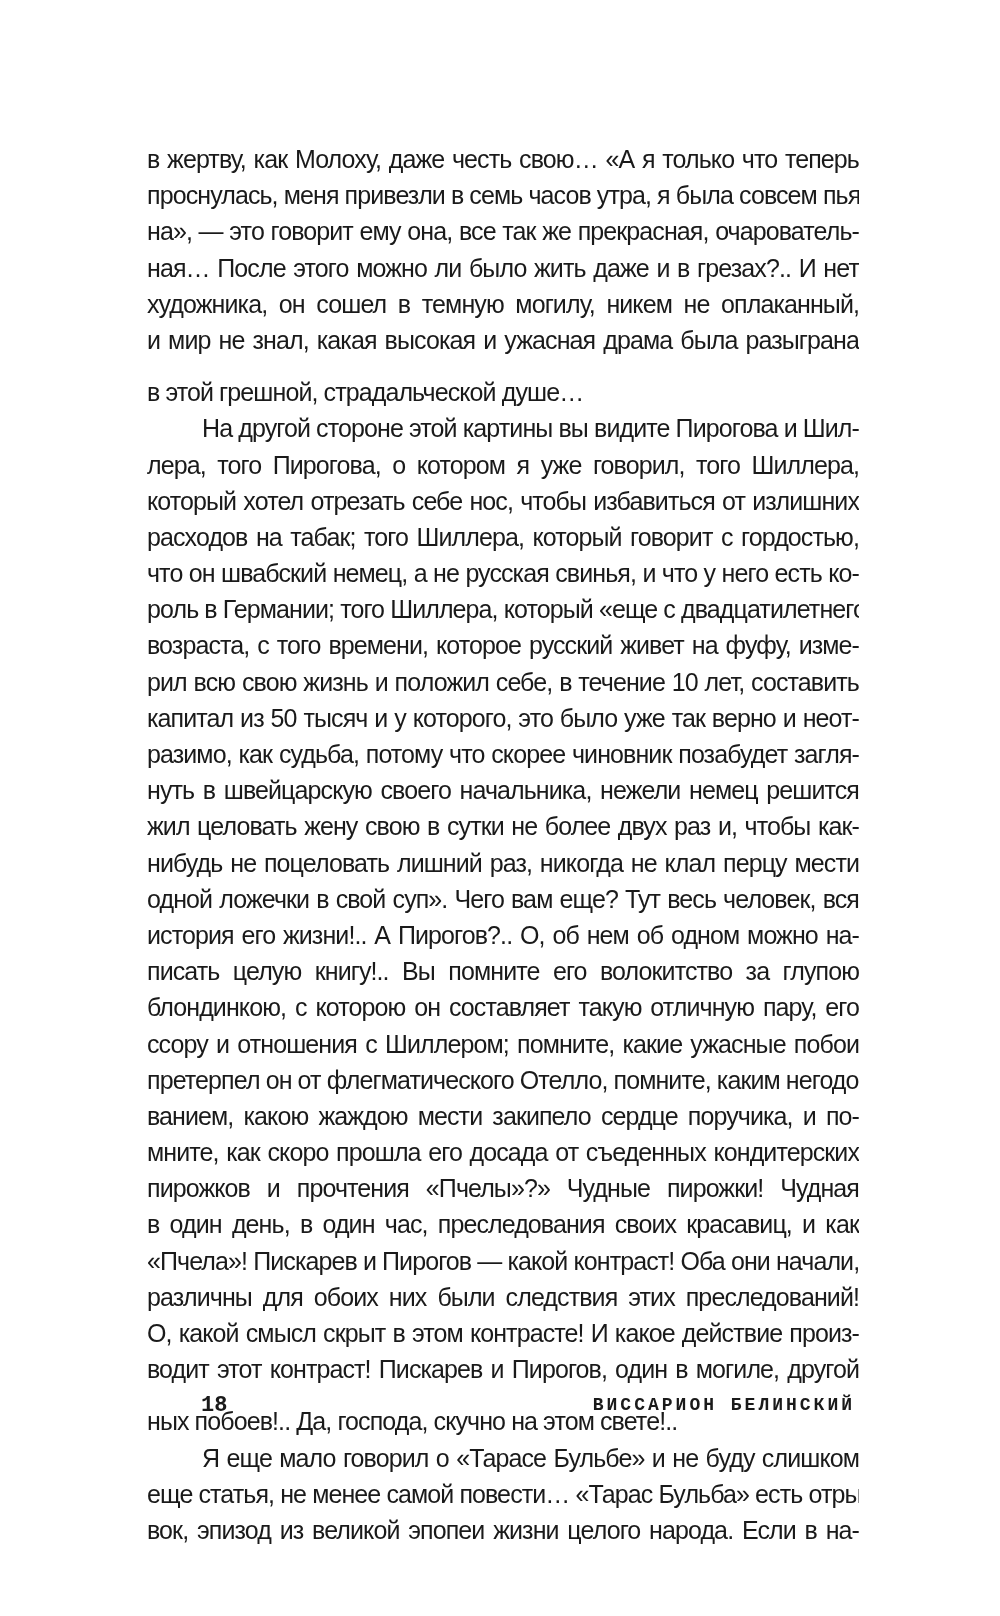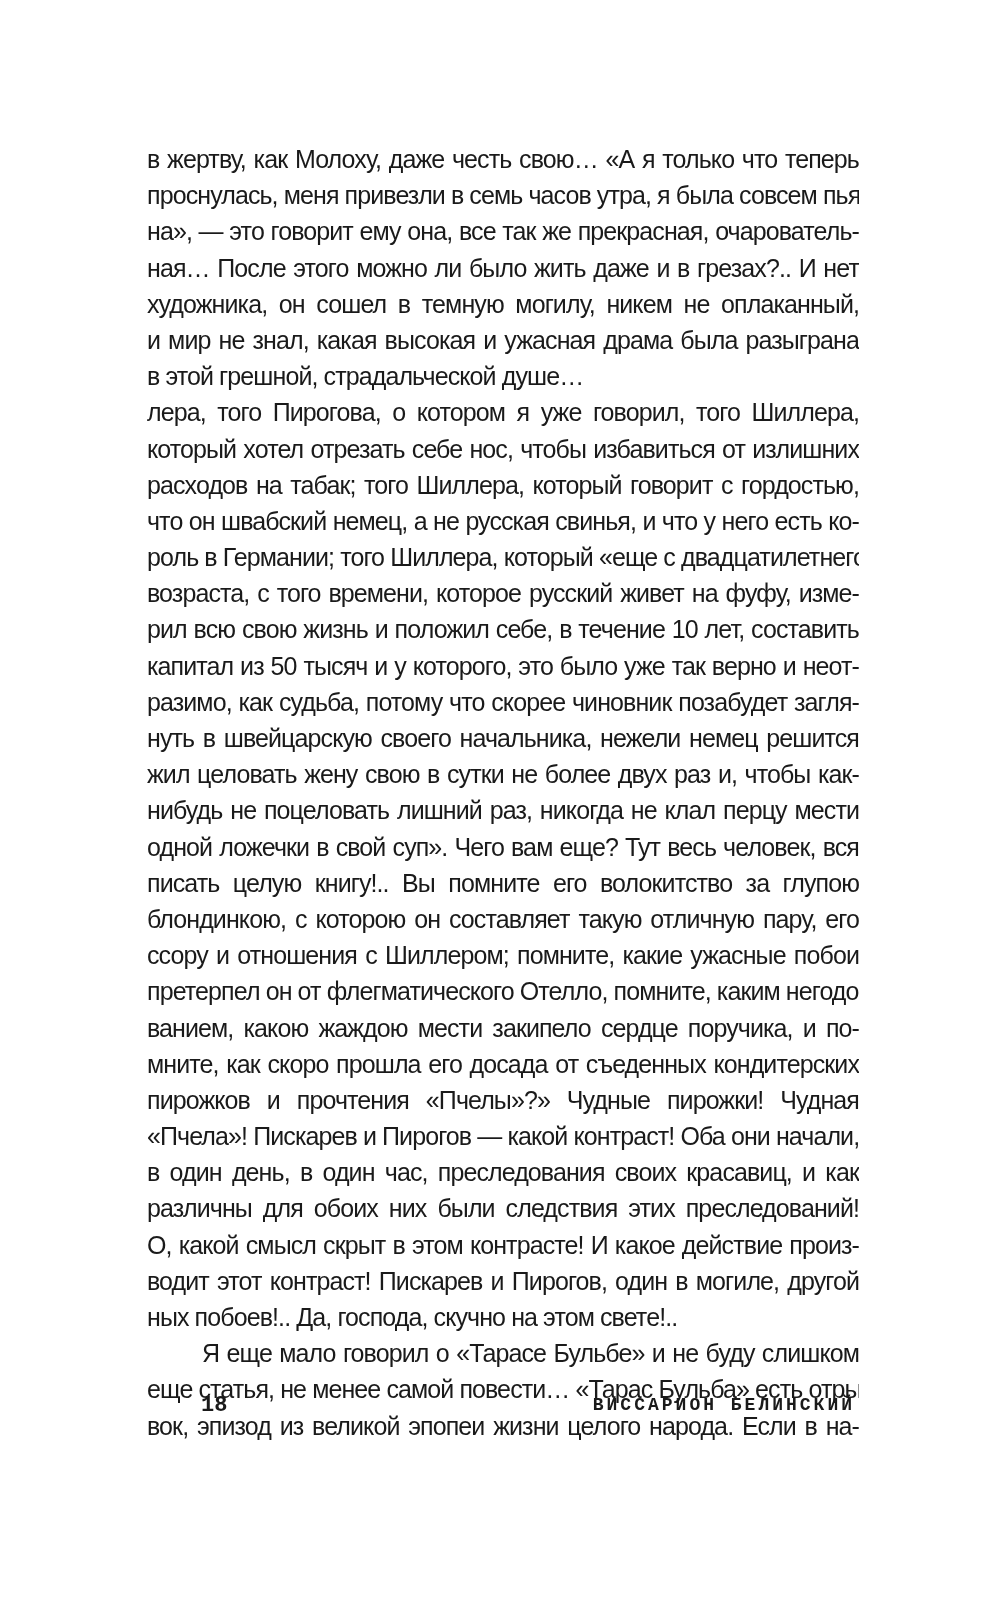--- a/index.html
+++ b/index.html
@@ -19,20 +19,21 @@
   .page .line {
     display: block;
     height: 36.2px;
     white-space: nowrap;
     text-align: justify;
     text-align-last: justify;
     overflow: hidden;
   }
   .page .line.last {
     text-align-last: left;
+    margin-top: 16px;
   }
   .page .line.indent { padding-left: 55px; }
   .footer {
     position: absolute;
     top: 1393px;
     left: 201px;
     width: 658px;
     height: 30px;
     font-family: Liberation Mono, monospace;
     color: #1a1a1a;
@@ -60,42 +61,44 @@
     <div class="paragraph">
       <span class="line">в жертву, как Молоху, даже честь свою… «А я только что теперь</span>
       <span class="line">проснулась, меня привезли в семь часов утра, я была совсем пья-</span>
       <span class="line">на», — это говорит ему она, все так же прекрасная, очарователь-</span>
       <span class="line">ная… После этого можно ли было жить даже и в грезах?.. И нет</span>
       <span class="line">художника, он сошел в темную могилу, никем не оплаканный,</span>
       <span class="line">и мир не знал, какая высокая и ужасная драма была разыграна</span>
       <span class="line last">в этой грешной, страдальческой душе…</span>
     </div>
     <div class="paragraph">
+      <span class="line indent">На другой стороне этой картины вы видите Пирогова и Шил-</span>
       <span class="line">лера, того Пирогова, о котором я уже говорил, того Шиллера,</span>
       <span class="line">который хотел отрезать себе нос, чтобы избавиться от излишних</span>
       <span class="line">расходов на табак; того Шиллера, который говорит с гордостью,</span>
       <span class="line">что он швабский немец, а не русская свинья, и что у него есть ко-</span>
       <span class="line">роль в Германии; того Шиллера, который «еще с двадцатилетнего</span>
       <span class="line">возраста, с того времени, которое русский живет на фуфу, изме-</span>
       <span class="line">рил всю свою жизнь и положил себе, в течение 10 лет, составить</span>
       <span class="line">капитал из 50 тысяч и у которого, это было уже так верно и неот-</span>
       <span class="line">разимо, как судьба, потому что скорее чиновник позабудет загля-</span>
       <span class="line">нуть в швейцарскую своего начальника, нежели немец решится</span>
       <span class="line">жил целовать жену свою в сутки не более двух раз и, чтобы как-</span>
       <span class="line">нибудь не поцеловать лишний раз, никогда не клал перцу мести</span>
       <span class="line">одной ложечки в свой суп». Чего вам еще? Тут весь человек, вся</span>
+      <span class="line">история его жизни!.. А Пирогов?.. О, об нем об одном можно на-</span>
       <span class="line">писать целую книгу!.. Вы помните его волокитство за глупою</span>
       <span class="line">блондинкою, с которою он составляет такую отличную пару, его</span>
       <span class="line">ссору и отношения с Шиллером; помните, какие ужасные побои</span>
       <span class="line">претерпел он от флегматического Отелло, помните, каким негодо-</span>
       <span class="line">ванием, какою жаждою мести закипело сердце поручика, и по-</span>
       <span class="line">мните, как скоро прошла его досада от съеденных кондитерских</span>
       <span class="line">пирожков и прочтения «Пчелы»?» Чудные пирожки! Чудная</span>
+      <span class="line">в один день, в один час, преследования своих красавиц, и как</span>
       <span class="line">«Пчела»! Пискарев и Пирогов — какой контраст! Оба они начали,</span>
-      <span class="line">в один день, в один час, преследования своих красавиц, и как</span>
       <span class="line">различны для обоих них были следствия этих преследований!</span>
       <span class="line">О, какой смысл скрыт в этом контрасте! И какое действие произ-</span>
       <span class="line">водит этот контраст! Пискарев и Пирогов, один в могиле, другой</span>
       <span class="line last">ных побоев!.. Да, господа, скучно на этом свете!..</span>
     </div>
     <div class="paragraph">
       <span class="line indent">Я еще мало говорил о «Тарасе Бульбе» и не буду слишком</span>
       <span class="line">еще статья, не менее самой повести… «Тарас Бульба» есть отры-</span>
       <span class="line">вок, эпизод из великой эпопеи жизни целого народа. Если в на-</span>
     </div>

